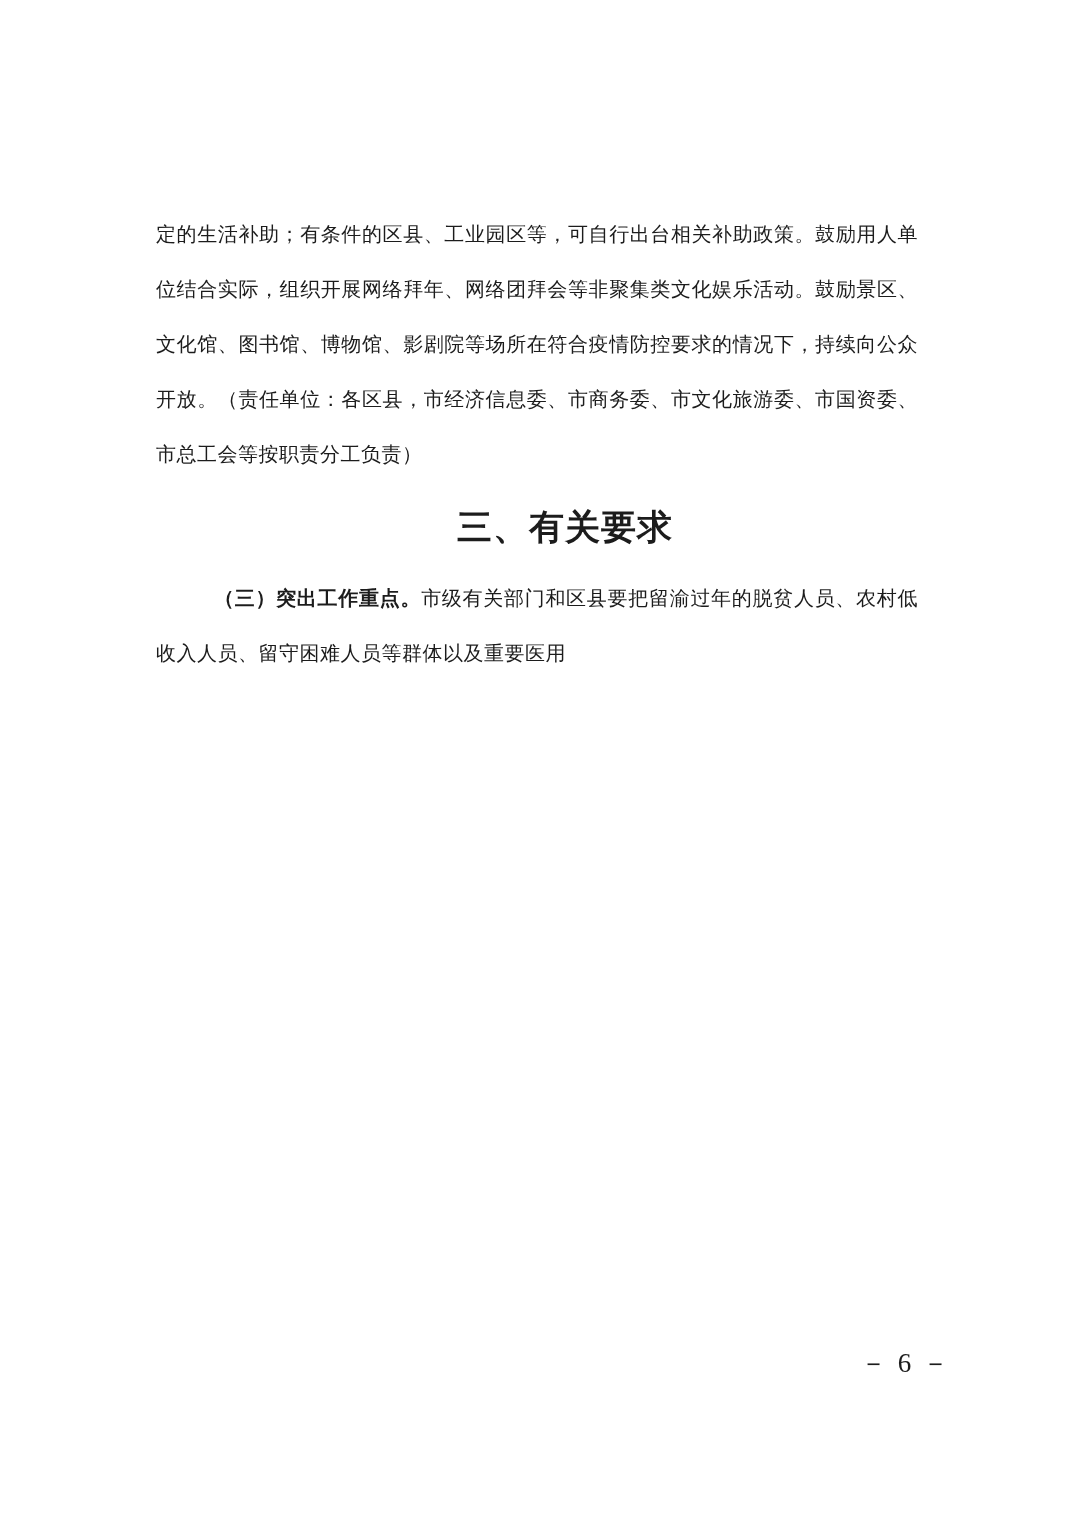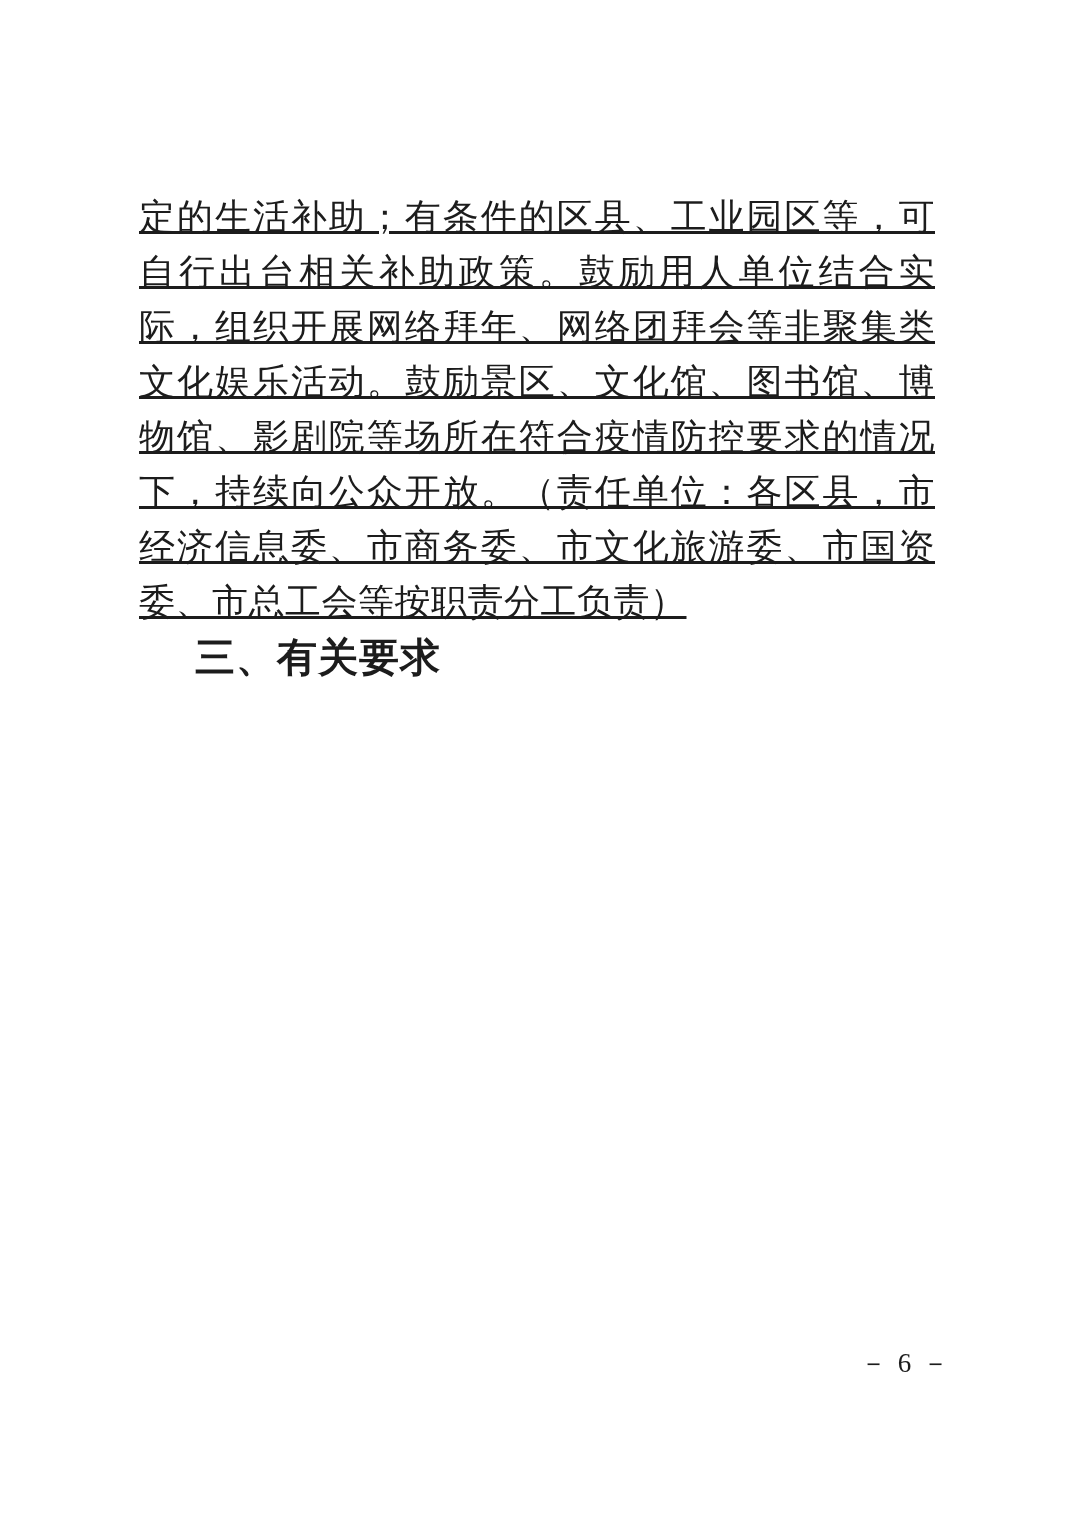--- a/index.html
+++ b/index.html
@@ -16,40 +16,40 @@
     font-family: "Liberation Serif", "DejaVu Serif", serif;
     color: #1c1c1c;
   }
   .content {
     position: absolute;
     left: 139px;
     top: 190px;
     width: 796px;
   }
   .body-para {
-    margin: 0;
-    font-size: 36px;
+    margin: 17px;
+    font-size: 20px;
     line-height: 55px;
     text-align: justify;
     text-justify: inter-ideograph;
     letter-spacing: 0.5px;
     font-weight: 400;
-    text-decoration: underline;
   }
   .body-para.indent {
     text-indent: 58px;
   }
   .section-heading {
     margin: 0;
-    font-size: 40px;
+    font-size: 35px;
     line-height: 55px;
     font-weight: 700;
     font-family: "Liberation Sans", "DejaVu Sans", sans-serif;
     text-indent: 56px;
     letter-spacing: 1px;
+    text-align: center;
   }
   .item-lead {
     font-weight: 700;
     letter-spacing: 0.5px;
   }
   .footer-page-number {
     position: absolute;
     top: 1346px;
     left: 860px;
     font-size: 27px;
@@ -64,17 +64,18 @@
 
 <div class="page">
   <div class="content">
 
     <p class="body-para">定的生活补助；有条件的区县、工业园区等，可自行出台相关补助政策。鼓励用人单位结合实际，组织开展网络拜年、网络团拜会等非聚集类文化娱乐活动。鼓励景区、文化馆、图书馆、博物馆、影剧院等场所在符合疫情防控要求的情况下，持续向公众开放。（责任单位：各区县，市经济信息委、市商务委、市文化旅游委、市国资委、市总工会等按职责分工负责）</p>
 
     <h3 class="section-heading">三、有关要求</h3>
 
 
 
+    <p class="body-para indent"><span class="item-lead">（三）突出工作重点。</span><span>市级有关部门和区县要把留渝过年的脱贫人员、农村低收入人员、留守困难人员等群体以及重要医用</span></p>
 
   </div>
 
   <div class="footer-page-number">－ 6 －</div>
 </div>
 
 </body></html>

